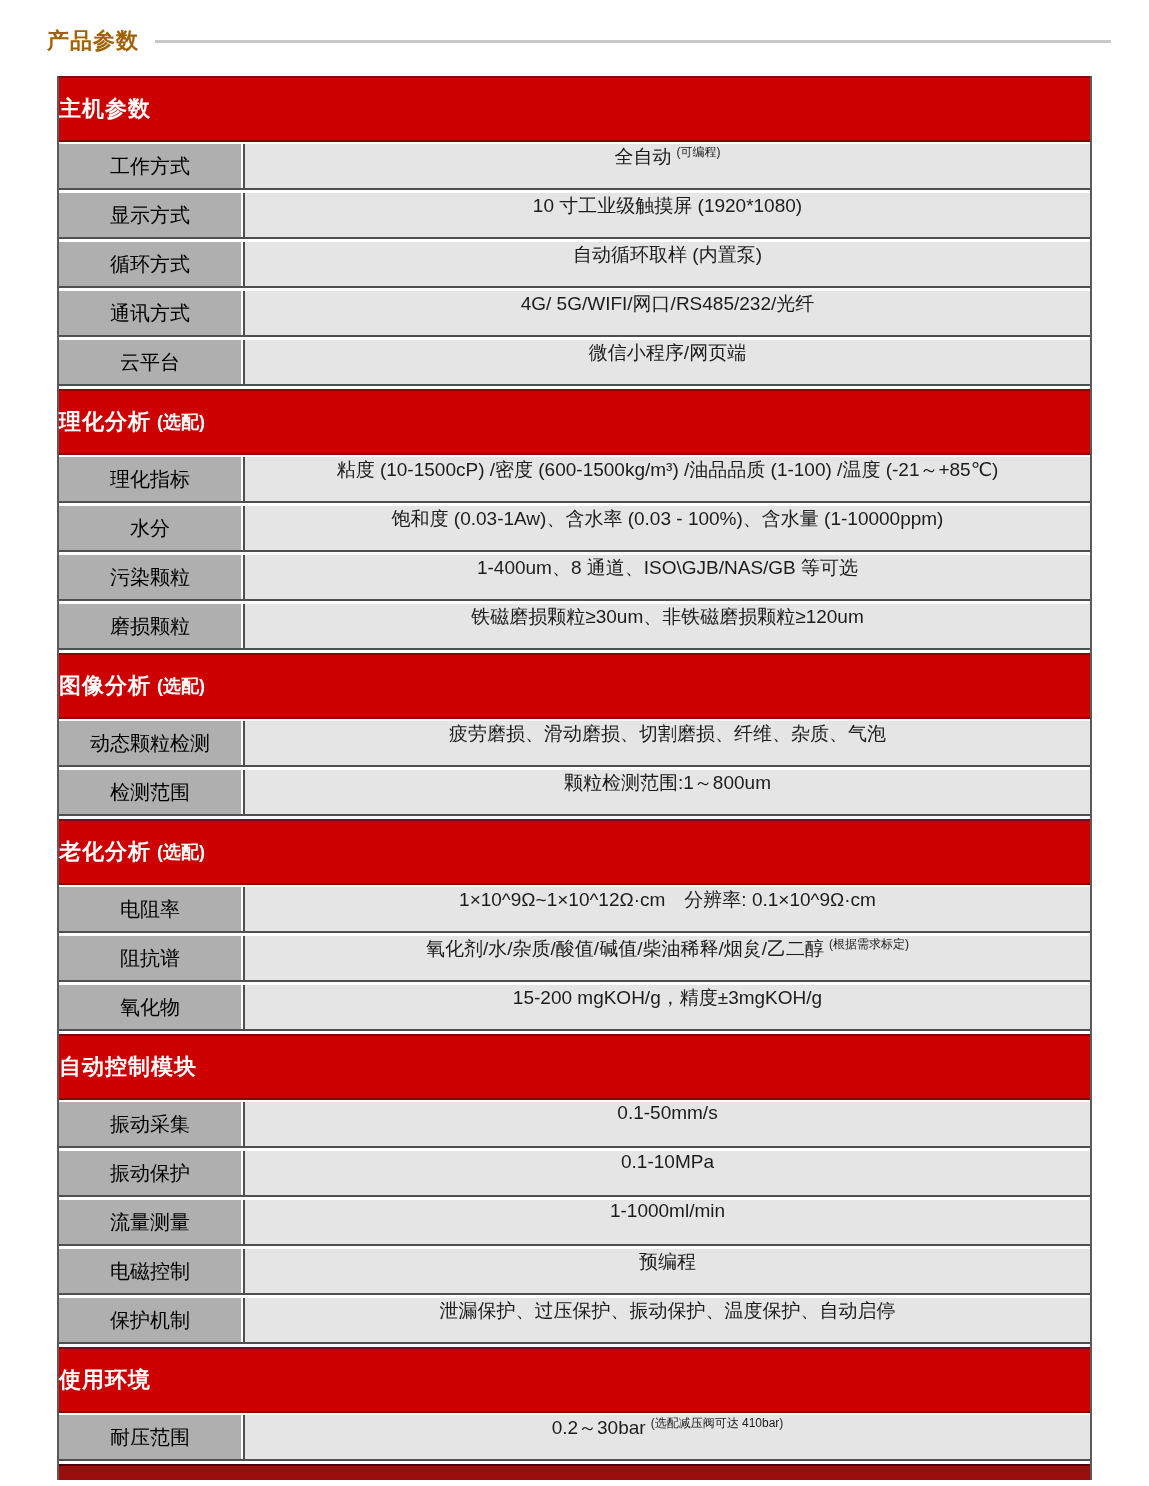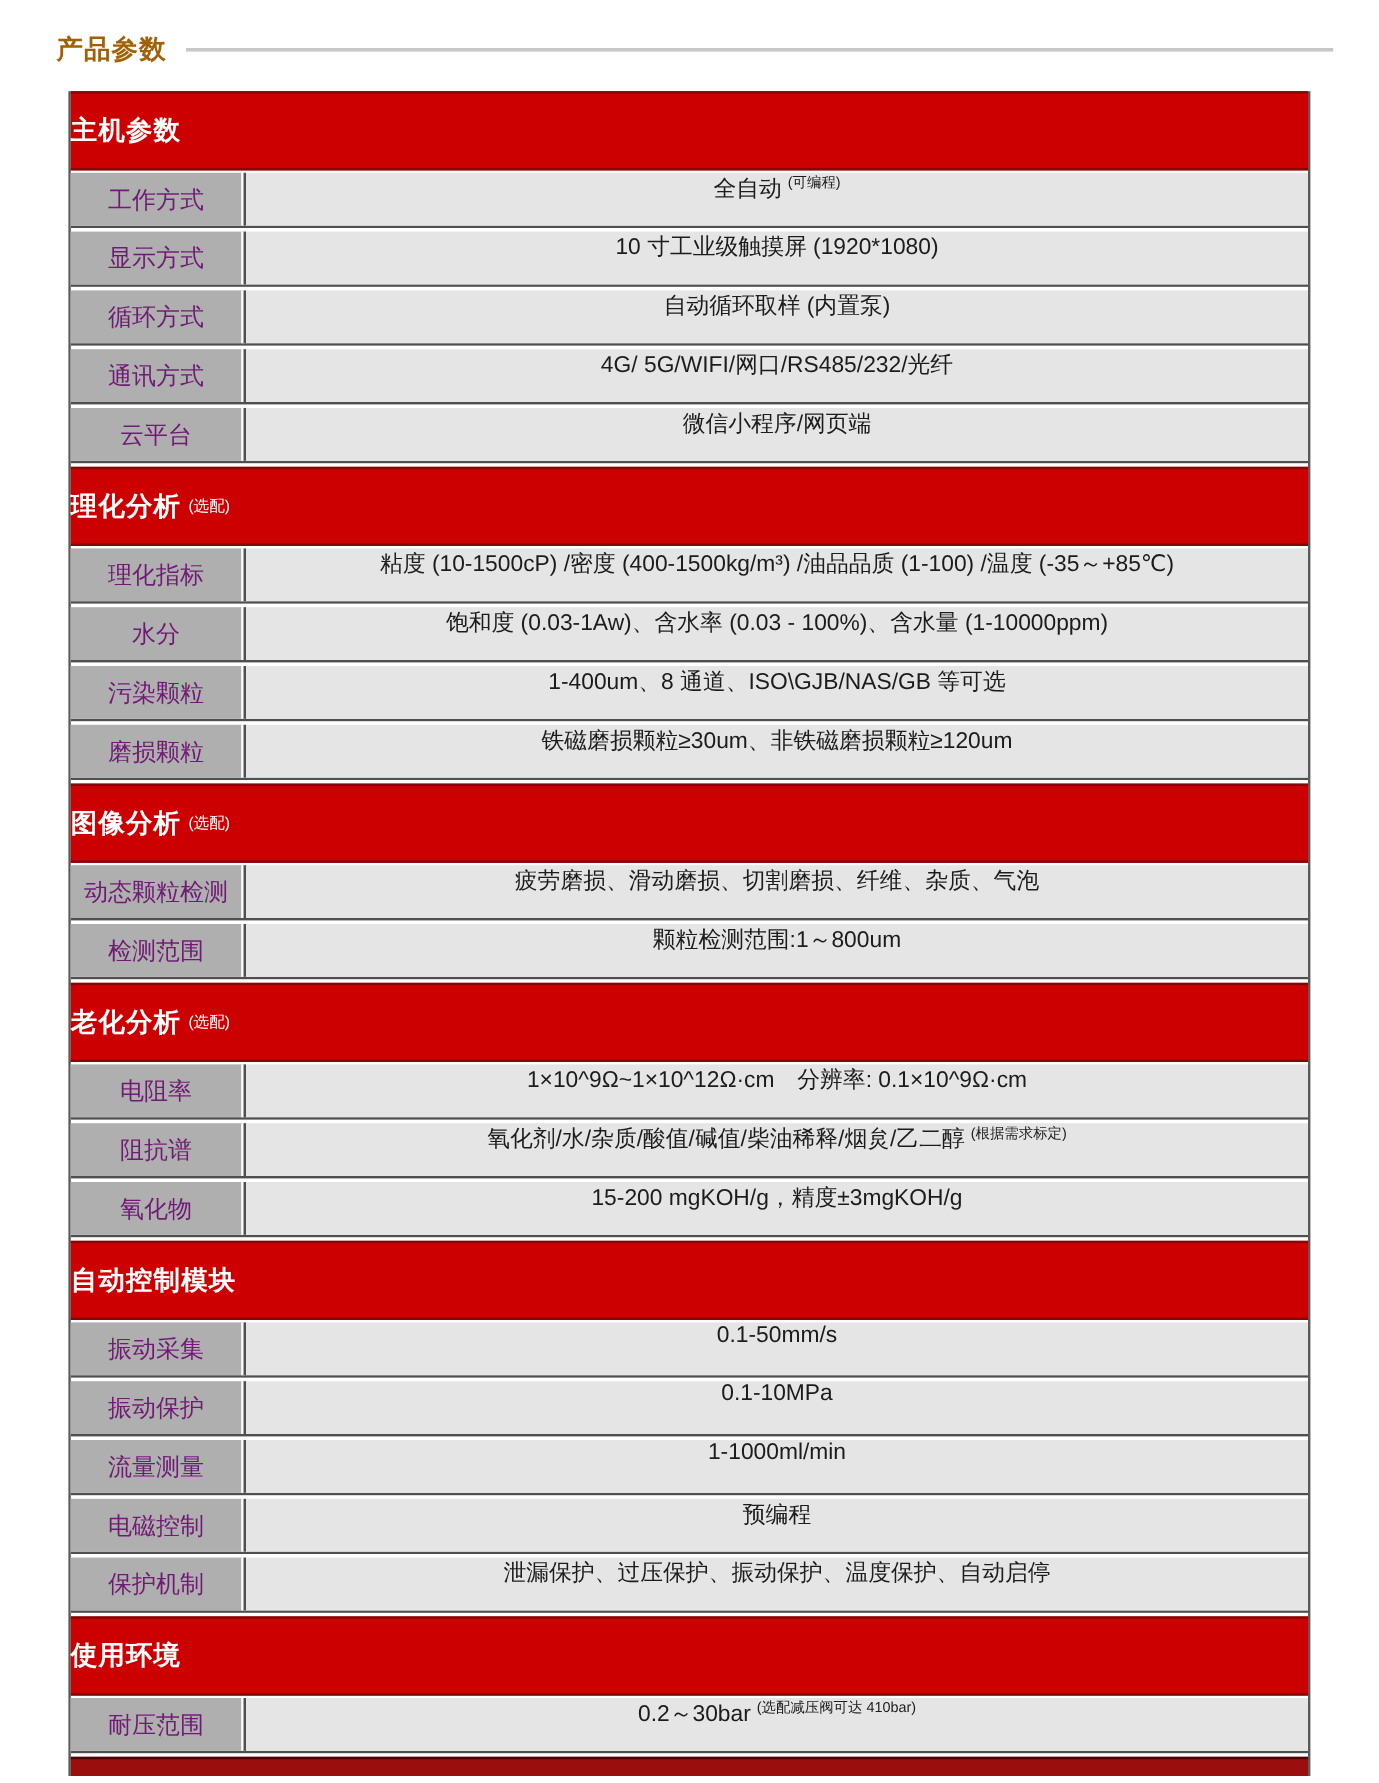--- a/index.html
+++ b/index.html
@@ -48,36 +48,36 @@
     align-items: center;
     justify-content: flex-start;
     color: #ffffff;
   }
   .section-title {
     font-size: 22px;
     font-weight: 700;
     letter-spacing: 1px;
   }
   .section-note {
-    font-size: 13px;
-    font-weight: 400;
+    font-size: 18px;
+    font-weight: 700;
     margin-left: 6px;
   }
   .section-note:empty { margin-left: 0; }
   .spec-row {
     height: 44px;
     display: flex;
     border-bottom: 2px solid #4f4f4f;
     margin-bottom: 3px;
     background: #ffffff;
   }
   .row-label {
-    width: 144px;
+    width: 184px;
     background: #afafaf;
-    color: #701a75;
+    color: #000000;
     font-size: 20px;
     display: flex;
     align-items: center;
     justify-content: center;
     border-right: 2px solid #ffffff;
     box-sizing: border-box;
     white-space: nowrap;
   }
   .row-value {
     flex: 1;
@@ -154,21 +154,21 @@
     </div>
   </div>
 
   <div class="section-header">
     <span class="section-title">理化分析</span>
     <span class="section-note">(选配)</span>
   </div>
   <div class="spec-row">
     <div class="row-label">理化指标</div>
     <div class="row-value">
-      <span>粘度 (10-1500cP) /密度 (400-1500kg/m³) /油品品质 (1-100) /温度 (-35～+85℃)</span>
+      <span>粘度 (10-1500cP) /密度 (600-1500kg/m³) /油品品质 (1-100) /温度 (-21～+85℃)</span>
       <span class="value-note"></span>
     </div>
   </div>
   <div class="spec-row">
     <div class="row-label">水分</div>
     <div class="row-value">
       <span>饱和度 (0.03-1Aw)、含水率 (0.03 - 100%)、含水量 (1-10000ppm)</span>
       <span class="value-note"></span>
     </div>
   </div>

